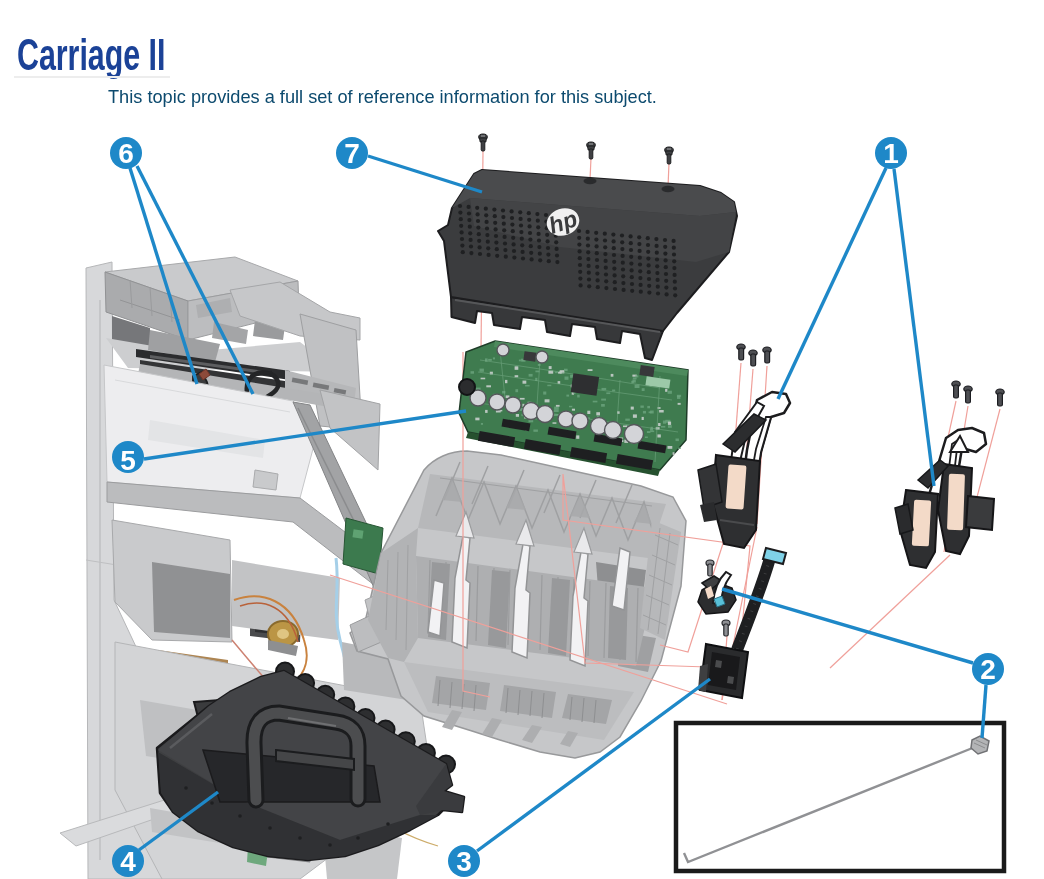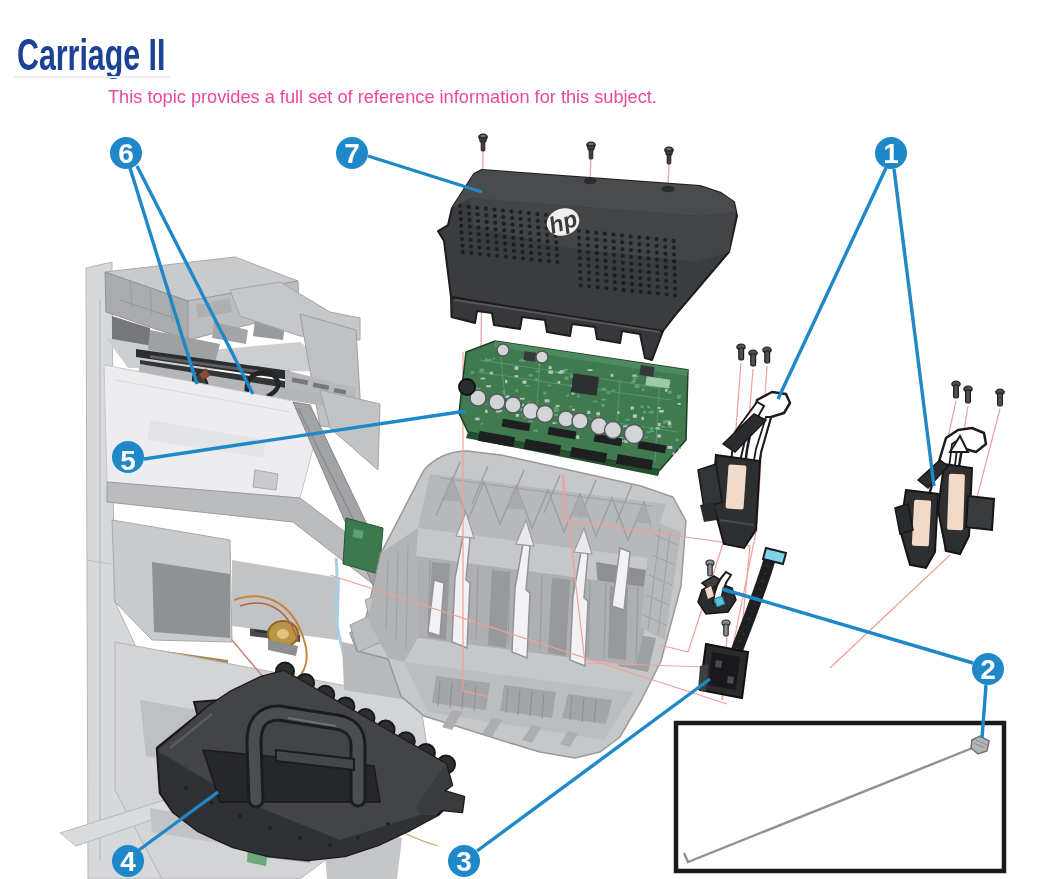--- a/index.html
+++ b/index.html
@@ -1,18 +1,18 @@
 <!DOCTYPE html>
 <html><head>
 <meta charset="utf-8">
 <style>
   html,body{margin:0;padding:0;background:#fff;}
   body{width:1044px;height:879px;position:relative;font-family:"Liberation Sans",sans-serif;overflow:hidden;}
   .title{position:absolute;left:17px;top:30px;font-size:44px;font-weight:bold;color:#1b4297;transform:scaleX(0.69);transform-origin:0 0;white-space:nowrap;}
-  .subtitle{position:absolute;left:108px;top:87px;font-size:18.2px;color:#ec4899;}
+  .subtitle{position:absolute;left:108px;top:87px;font-size:18.2px;color:#0c4a6e;}
   svg{position:absolute;left:0;top:0;}
 </style>
 </head>
 <body>
 <div class="title">Carriage II</div>
 <div style="position:absolute;left:14px;top:76px;width:156px;height:2px;background:#ededed;"></div>
 <div class="subtitle">This topic provides a full set of reference information for this subject.</div>
 <svg width="1044" height="879" viewBox="0 0 1044 879">
 
 <g id="chassis">

